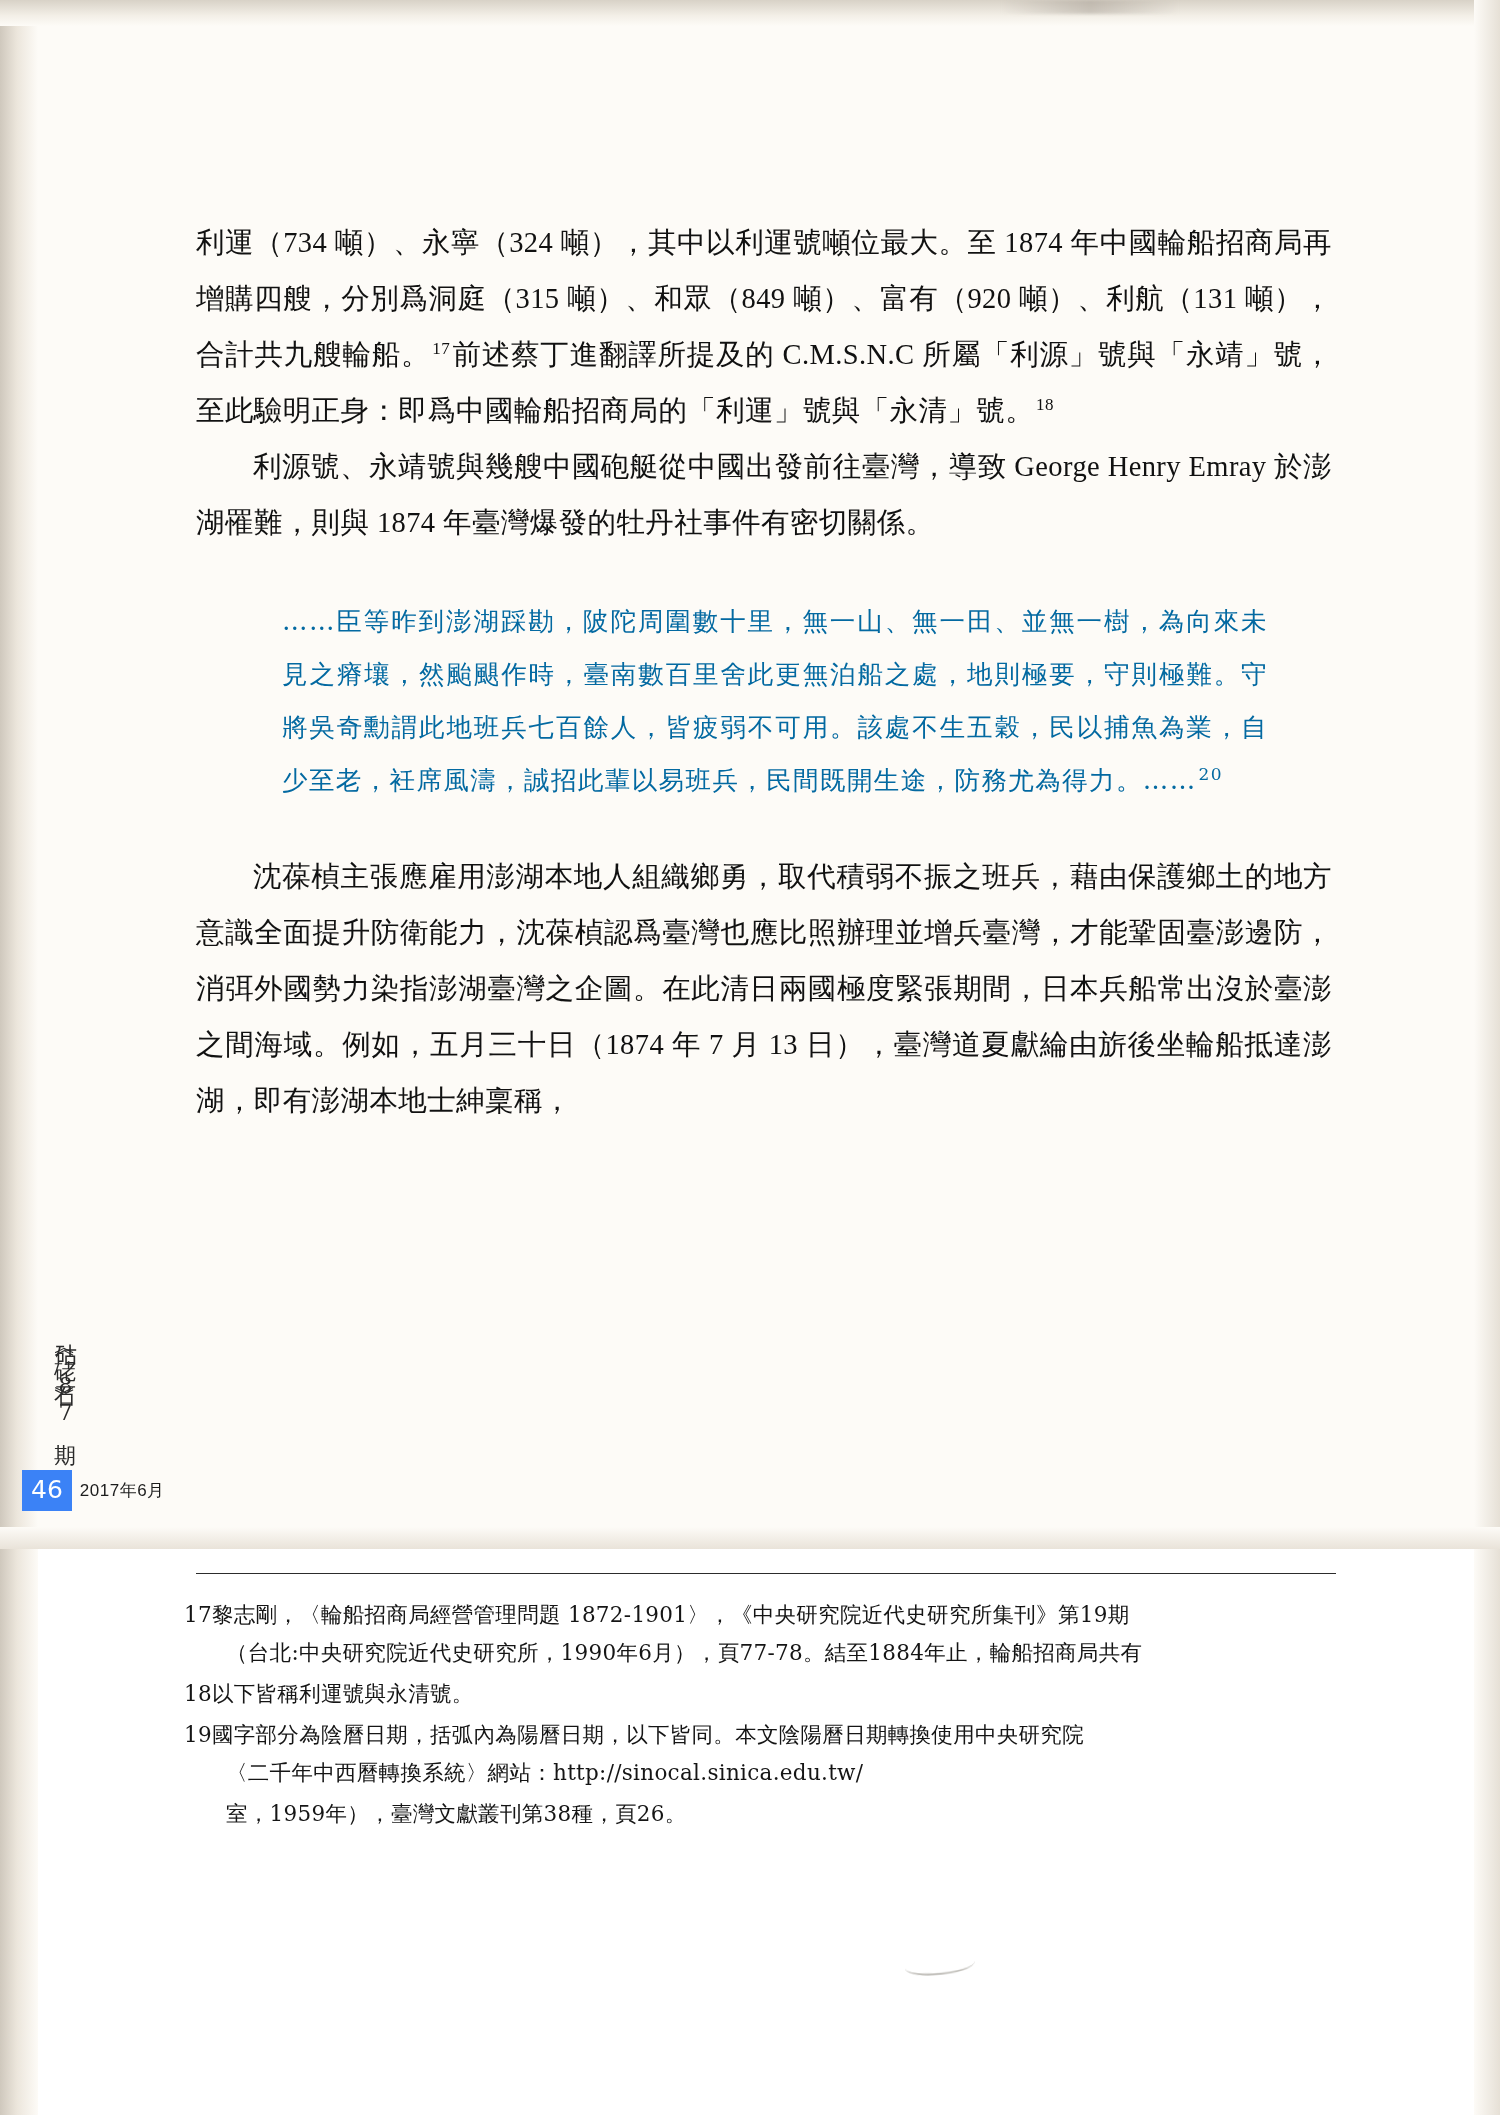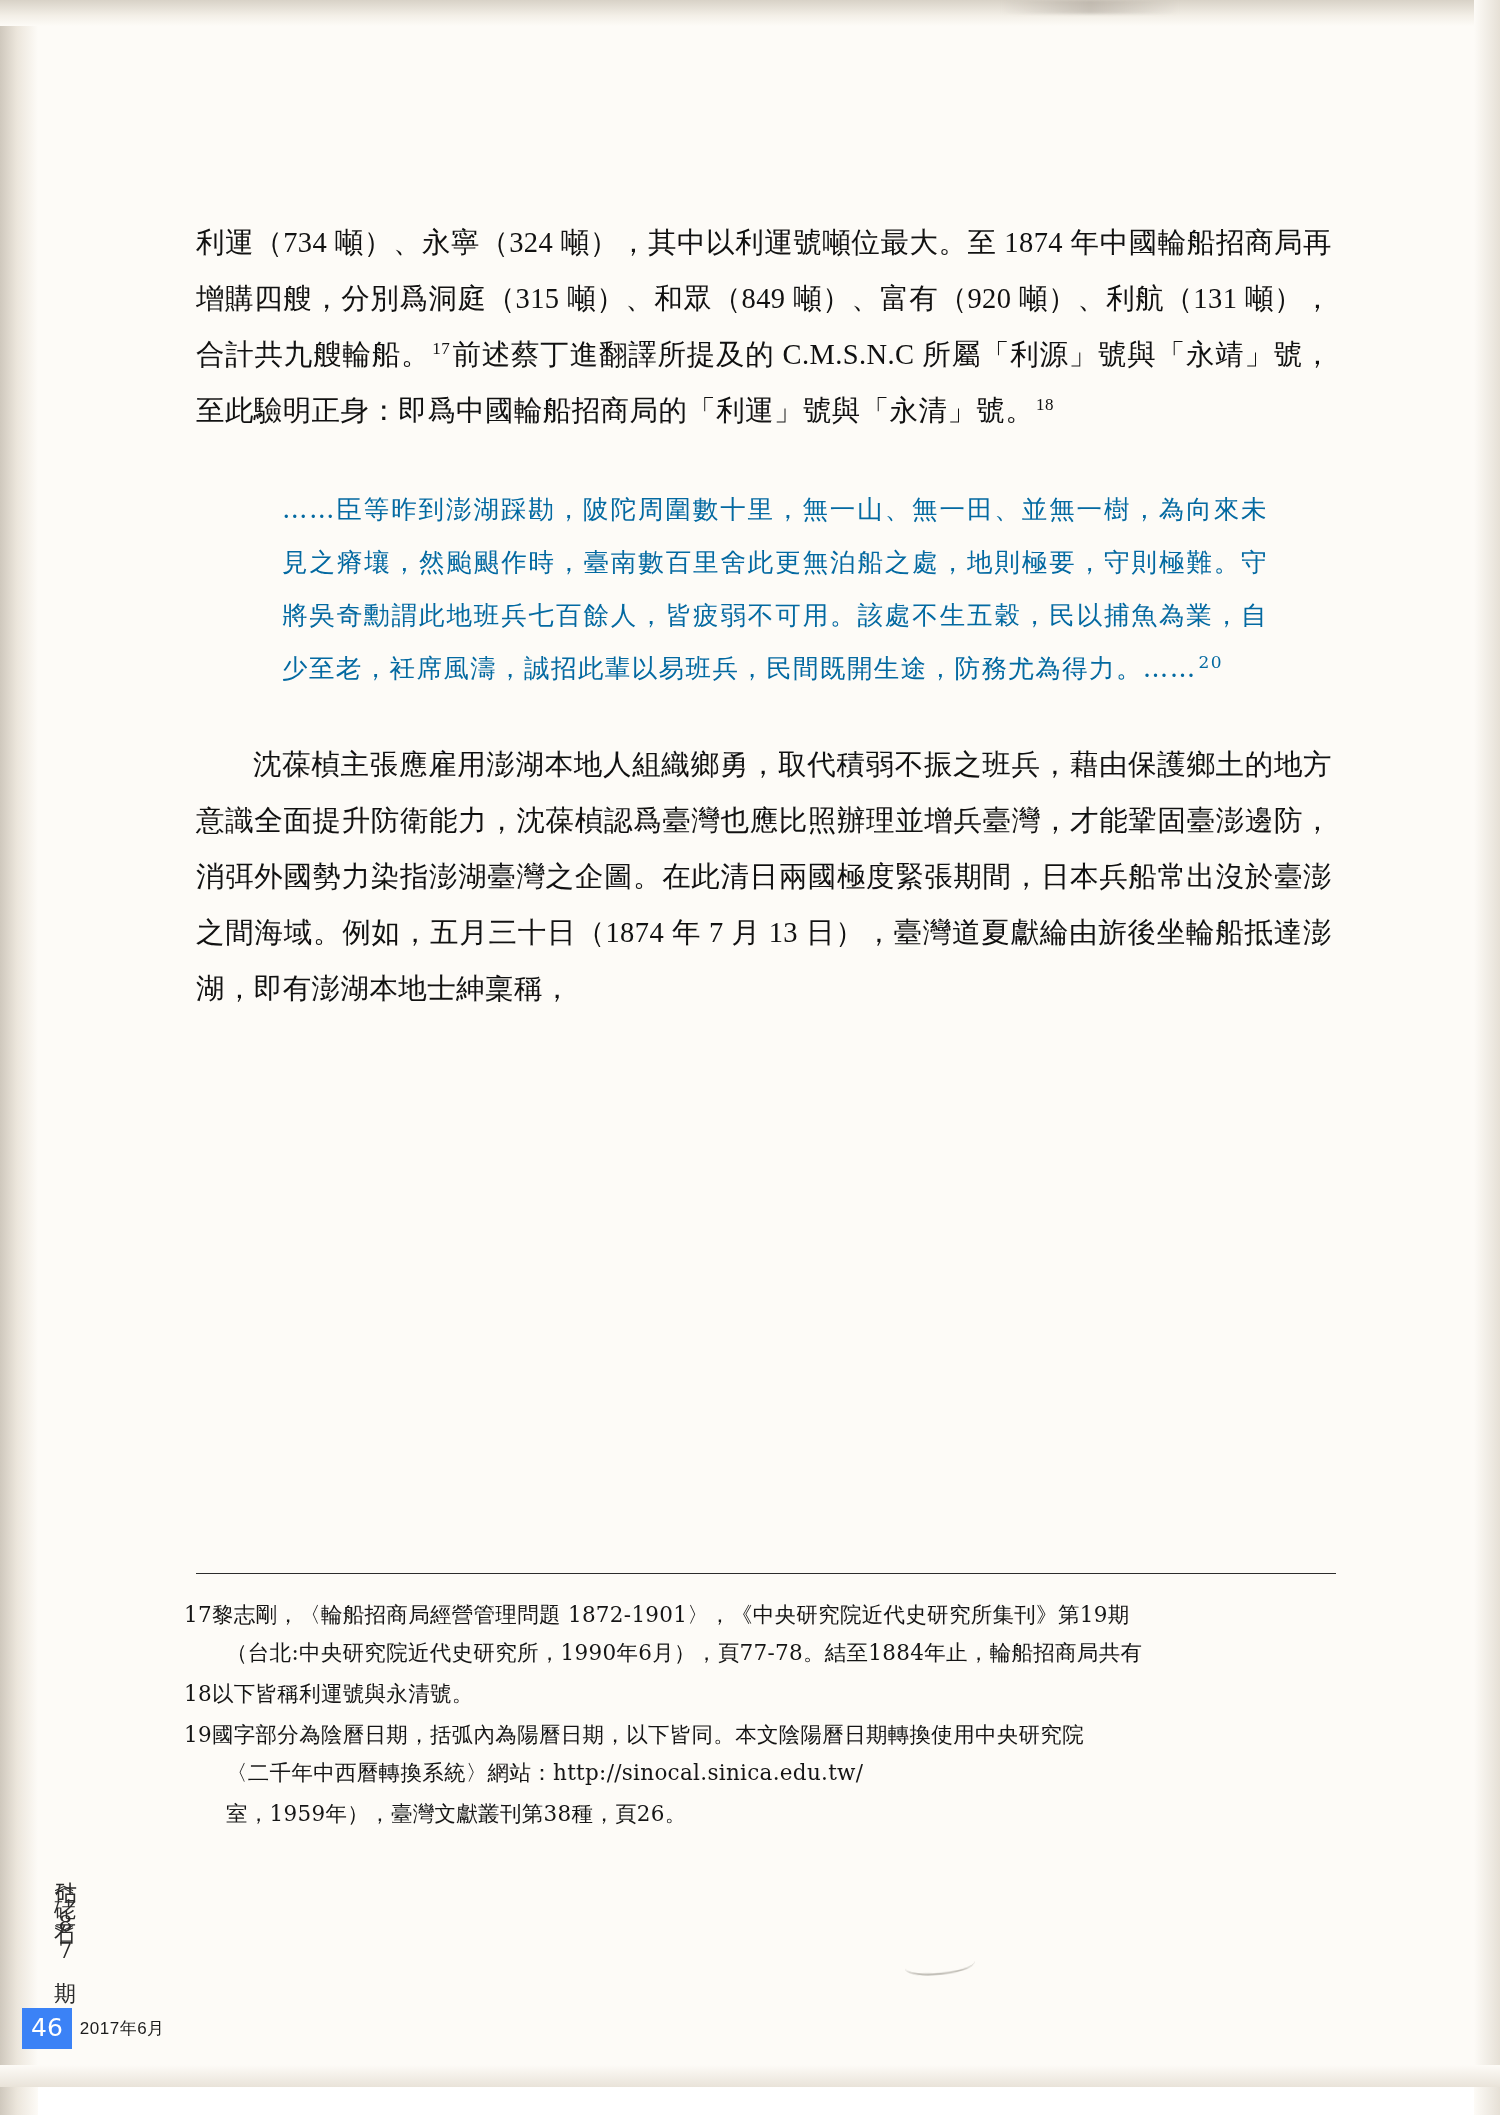--- a/index.html
+++ b/index.html
@@ -10,21 +10,21 @@
     width: 1500px;
     height: 2115px;
     background: #ffffff;
     font-family: "Liberation Serif", serif;
     color: #1a1a1a;
     overflow: hidden;
   }
   .page {
     position: relative;
     width: 1500px;
-    height: 2087px;
+    height: 1549px;
     background: #fdfbf7;
     box-sizing: border-box;
     padding-left: 40px;
   }
   
   .scan-left-edge {
     position: absolute;
     left: 0; top: 0;
     width: 38px; height: 2115px;
     background: linear-gradient(to right, #cfc8bd 0%, #ece6dc 45%, #fdfbf7 100%);
@@ -187,20 +187,21 @@
   <div class="scan-left-edge"></div>
   <div class="scan-top-edge"></div>
   <div class="scan-right-edge"></div>
   <div class="scan-bottom-edge"></div>
   <div class="smudge-top"></div>
 
   <div class="content">
 
     <p class="para"><span>利運（734 噸）、永寧（324 噸），其中以利運號噸位最大。至 1874 年中國輪船招商局再增購四艘，分別爲洞庭（315 噸）、和眾（849 噸）、富有（920 噸）、利航（131 噸），合計共九艘輪船。</span><sup class="fn">17</sup><span>前述蔡丁進翻譯所提及的 C.M.S.N.C 所屬「利源」號與「永靖」號，至此驗明正身：即爲中國輪船招商局的「利運」號與「永清」號。</span><sup class="fn">18</sup></p>
 
+    <p class="para indent"><span>利源號、永靖號與幾艘中國砲艇從中國出發前往臺灣，導致 George Henry Emray 於澎湖罹難，則與 1874 年臺灣爆發的牡丹社事件有密切關係。</span></p>
 
 
     <blockquote class="quote"><span>……臣等昨到澎湖踩勘，陂陀周圍數十里，無一山、無一田、並無一樹，為向來未見之瘠壤，然颱颶作時，臺南數百里舍此更無泊船之處，地則極要，守則極難。守將吳奇勳謂此地班兵七百餘人，皆疲弱不可用。該處不生五穀，民以捕魚為業，自少至老，衽席風濤，誠招此輩以易班兵，民間既開生途，防務尤為得力。……</span><sup class="fn">20</sup></blockquote>
 
     <div class="gap-after-quote"></div>
 
     <p class="para indent"><span>沈葆楨主張應雇用澎湖本地人組織鄉勇，取代積弱不振之班兵，藉由保護鄉土的地方意識全面提升防衛能力，沈葆楨認爲臺灣也應比照辦理並增兵臺灣，才能鞏固臺澎邊防，消弭外國勢力染指澎湖臺灣之企圖。在此清日兩國極度緊張期間，日本兵船常出沒於臺澎之間海域。例如，五月三十日（1874 年 7 月 13 日），臺灣道夏獻綸由旂後坐輪船抵達澎湖，即有澎湖本地士紳稟稱，</span></p>
 
   </div>
 

